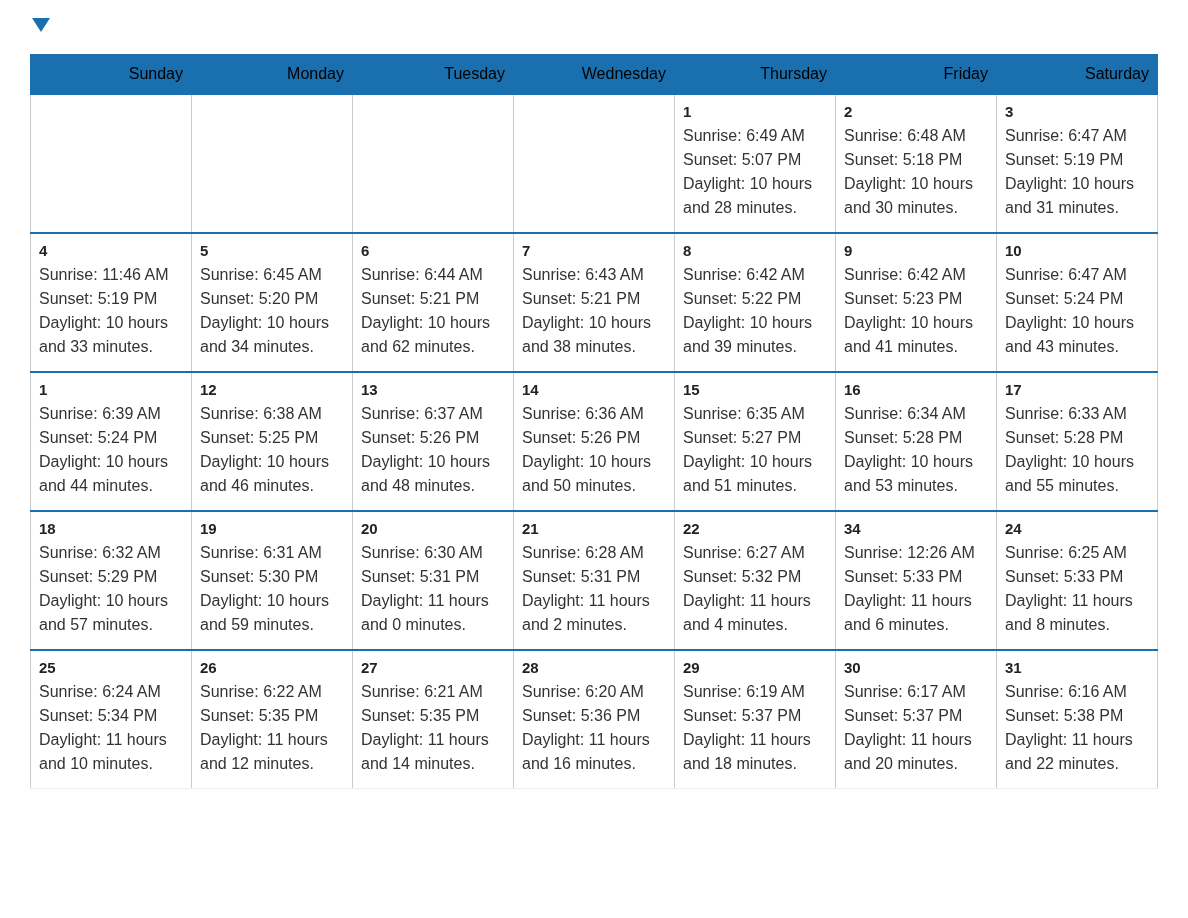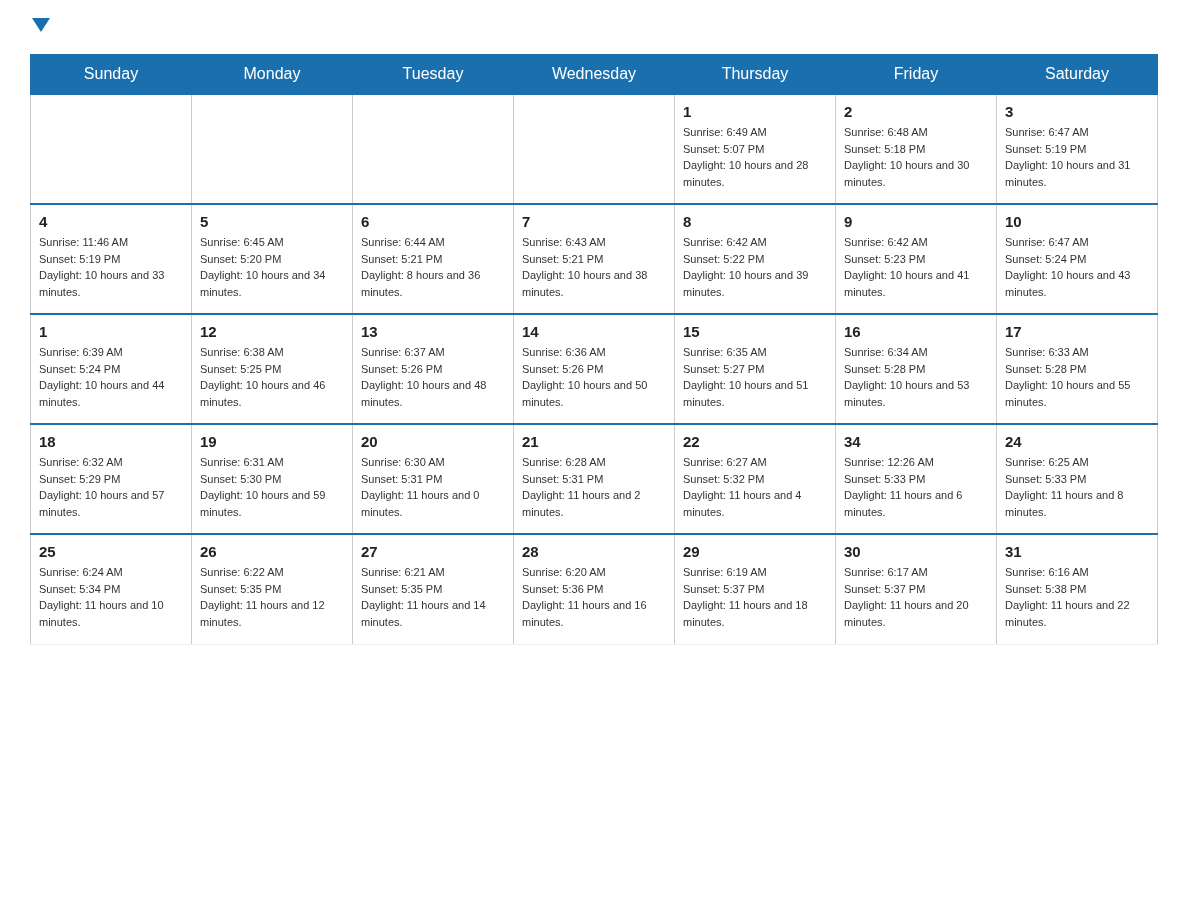--- a/index.html
+++ b/index.html
@@ -47,23 +47,23 @@
       color: #333;
       font-weight: normal;
     }
     .calendar-table {
       width: 100%;
       border-collapse: collapse;
       table-layout: fixed;
     }
     .calendar-table thead tr th {
       background-color: #1a6faf;
-      color: #ffffff;
+      color: #000000;
       padding: 10px 8px;
-      text-align: center;
+      text-align: right;
       font-size: 16px;
       font-weight: normal;
       border: 1px solid #1a6faf;
     }
     .calendar-table tbody tr td {
       vertical-align: top;
       padding: 8px 8px 12px 8px;
       border-top: 2px solid #1a6faf;
       border-left: 1px solid #ccc;
       border-right: 1px solid #ccc;
@@ -76,21 +76,21 @@
       border-left: 1px solid #ccc;
     }
     .day-number {
       font-size: 15px;
       font-weight: bold;
       color: #222;
       display: block;
       margin-bottom: 4px;
     }
     .day-info {
-      font-size: 11px;
+      font-size: 16px;
       color: #333;
       line-height: 1.5;
     }
     .logo-row {
       display: flex;
       align-items: center;
     }
     .logo-text-group {
       display: flex;
       flex-direction: column;
@@ -153,21 +153,21 @@
         <td>
           <span class="day-number">4</span>
           <div class="day-info"><span>Sunrise: 11:46 AM</span><br><span>Sunset: 5:19 PM</span><br><span>Daylight: 10 hours and 33 minutes.</span></div>
         </td>
         <td>
           <span class="day-number">5</span>
           <div class="day-info"><span>Sunrise: 6:45 AM</span><br><span>Sunset: 5:20 PM</span><br><span>Daylight: 10 hours and 34 minutes.</span></div>
         </td>
         <td>
           <span class="day-number">6</span>
-          <div class="day-info"><span>Sunrise: 6:44 AM</span><br><span>Sunset: 5:21 PM</span><br><span>Daylight: 8 hours and 36 minutes.</span></div>
+          <div class="day-info"><span>Sunrise: 6:44 AM</span><br><span>Sunset: 5:21 PM</span><br><span>Daylight: 10 hours and 62 minutes.</span></div>
         </td>
         <td>
           <span class="day-number">7</span>
           <div class="day-info"><span>Sunrise: 6:43 AM</span><br><span>Sunset: 5:21 PM</span><br><span>Daylight: 10 hours and 38 minutes.</span></div>
         </td>
         <td>
           <span class="day-number">8</span>
           <div class="day-info"><span>Sunrise: 6:42 AM</span><br><span>Sunset: 5:22 PM</span><br><span>Daylight: 10 hours and 39 minutes.</span></div>
         </td>
         <td>

